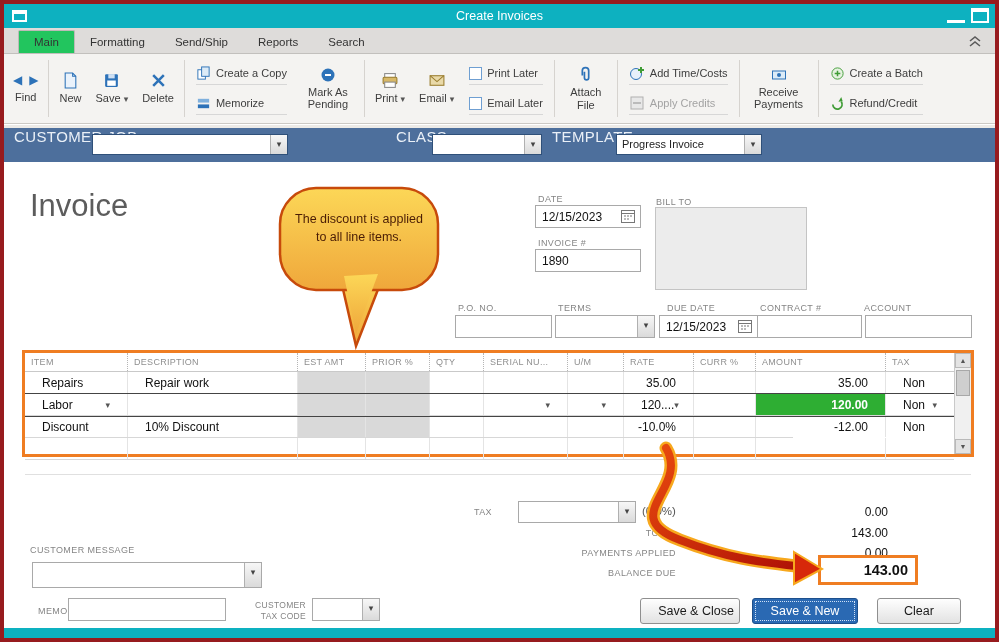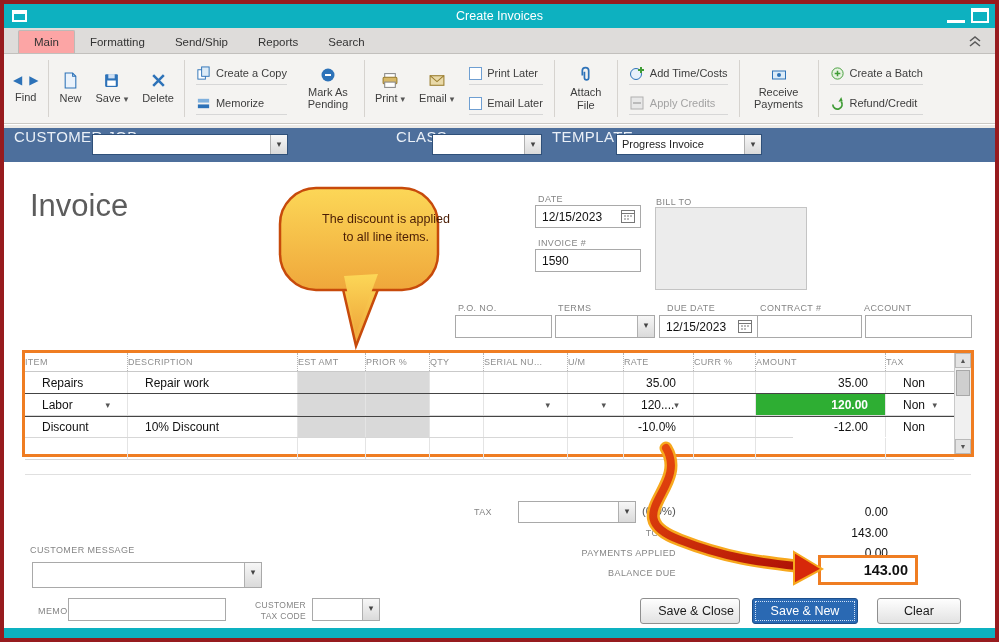--- a/index.html
+++ b/index.html
@@ -12,21 +12,21 @@
   .tb-icon { width:15px; height:12px; border:2px solid #fff; margin-left:8px; background:#0db1c0; border-top-width:4px; }
   .tb-title { position:absolute; left:0; right:0; text-align:center; color:#fff; font-size:12.5px; }
   .tb-btns { position:absolute; right:6px; top:4px; display:flex; gap:6px; }
   .tb-min, .tb-restore { width:18px; height:15px; }
   .tb-min { border-bottom:3px solid #fff; }
   .tb-restore { border:2px solid #fff; border-top-width:4px; }
 
   
   .tabstrip { position:absolute; left:0; top:24px; right:0; height:26px; background:#dedcda; border-bottom:1px solid #c2c0bd; display:flex; align-items:flex-end; padding-left:14px; }
   .tab { font-size:11.5px; color:#333; padding:5px 15px 5px 15px; cursor:default; }
-  .tab.active { background:#fca5a5; border:1px solid #bcbab7; border-bottom:none; border-radius:2px 2px 0 0; }
+  .tab.active { background:#22c55e; border:1px solid #bcbab7; border-bottom:none; border-radius:2px 2px 0 0; }
   .ribbon-toggle { position:absolute; right:12px; top:6px; width:16px; height:14px; }
 
   
   .toolbar { position:absolute; left:0; top:50px; right:0; height:70px; background:#f4f3f1; border-bottom:1px solid #ccc9c5; display:flex; align-items:stretch; padding:0 2px; }
   .sep { width:1px; background:#d6d3cf; margin:6px 3px; }
   .titem { display:flex; flex-direction:column; align-items:center; justify-content:center; gap:3px; font-size:11px; color:#3d3d3d; padding:0 7px; text-align:center; line-height:1.1; }
   .tstack { display:flex; flex-direction:column; justify-content:center; gap:8px; padding:0 8px; font-size:11px; color:#3d3d3d; }
   .tstack .trow { display:flex; align-items:center; gap:5px; }
   .nav-arrows { display:flex; gap:7px; color:#2d72b8; font-size:12px; }
   .caret { font-size:9px; color:#555; }
@@ -49,21 +49,21 @@
   .calbtn { position:absolute; right:2px; top:2px; width:18px; height:17px; }
 
   .invoice-title { position:absolute; left:26px; top:184px; font-size:31px; color:#5c5c5c; }
 
   .billto-box { position:absolute; left:651px; top:203px; width:152px; height:83px; background:#ececec; border:1px solid #c4c4c4; }
 
   
   .grid-box { position:absolute; left:18px; top:346px; width:952px; height:107px; border:3px solid #ef7d22; background:#fff; }
   .cols { display:grid; grid-template-columns:102px 170px 68px 64px 54px 84px 56px 70px 62px 130px 69px; }
   .thead { height:19px; border-bottom:1px solid #c9c9c9; }
-  .th { font-size:9px; letter-spacing:.3px; color:#8f8f8f; line-height:18px; padding-left:0; border-left:1px dotted #b5b5b5; overflow:hidden; white-space:nowrap; }
+  .th { font-size:9px; letter-spacing:.3px; color:#8f8f8f; line-height:18px; padding-left:6px; border-left:1px dotted #b5b5b5; overflow:hidden; white-space:nowrap; }
   .th:first-child { border-left:none; }
   .trow { height:22px; border-bottom:1px solid #d7d7d7; }
   .tc { display:flex; align-items:center; font-size:12px; color:#111; padding:0 17px; border-left:1px solid #e4e4e4; overflow:hidden; white-space:nowrap; }
   .tc:first-child { border-left:none; }
   .tc.num { justify-content:flex-end; }
   .tc.shade { background:#d9d9d9; }
   .tc .caret { margin-left:auto; }
   .trow.selected { box-shadow:0 -1px 0 #444, 0 1px 0 #444; position:relative; z-index:2;text-align:center; }
   .tc.green { background:#2eae33; color:#fff; font-weight:bold; justify-content:flex-end; }
   .vscroll { position:absolute; right:0; top:0; bottom:0; width:17px; background:#f0f0f0; border-left:1px solid #c9c9c9; }
@@ -80,21 +80,21 @@
 
   
   .btn { position:absolute; height:26px; border:1px solid #8f8f8f; border-radius:3px; background:linear-gradient(#fefefe,#e2e2e2); font-size:12.5px; color:#1a1a1a; text-align:center; line-height:24px; }
   .btn.primary { background:#2a69b3; border-color:#1d4f8c; color:#fff; outline:1px dotted #cfe0f5; outline-offset:-4px; }
   .taxcode-lbl { position:absolute; left:240px; top:596px; width:62px; text-align:right; font-size:8.5px; letter-spacing:.3px; color:#858585; line-height:1.35; }
 
   .teal-strip { position:absolute; left:0; right:0; bottom:0; height:10px; background:#0db1c0; }
 
   
   .overlay { position:absolute; left:0; top:0; width:991px; height:634px; pointer-events:none; z-index:40; }
-  .callout-text { position:absolute; left:288px; top:206px; width:134px; text-align:center; font-size:12.5px; color:#4a1d05; line-height:1.45; z-index:41; pointer-events:none;margin-left:27px; }
+  .callout-text { position:absolute; left:288px; top:206px; width:134px; text-align:center; font-size:12.5px; color:#4a1d05; line-height:1.45; z-index:41; pointer-events:none; }
 </style>
 </head>
 <body>
 
 <div class="window">
 
   <div class="titlebar">
     <div class="tb-icon"></div>
     <div class="tb-title">Create Invoices</div>
     <div class="tb-btns">
@@ -308,21 +308,21 @@
   <div class="field" style="left:531px; top:201px; width:106px;">
     <span class="val">12/15/2023</span>
     <span class="calbtn"><svg width="16" height="16" viewBox="0 0 16 16">
           <rect x="1.5" y="2.5" width="13" height="12" fill="#fff" stroke="#777"></rect>
           <path d="M1.5 5.5h13" stroke="#777"></path>
           <path d="M4 8h2M7 8h2M10 8h2M4 11h2M7 11h2" stroke="#777"></path>
         </svg></span>
   </div>
   <span class="lbl" style="left:534px; top:234px;">INVOICE #</span>
   <div class="field" style="left:531px; top:245px; width:106px;">
-    <span class="val">1590</span>
+    <span class="val">1890</span>
   </div>
   <span class="lbl" style="left:652px; top:193px;">BILL TO</span>
   <div class="billto-box"></div>
 
   <span class="lbl" style="left:454px; top:299px;">P.O. NO.</span>
   <span class="lbl" style="left:554px; top:299px;">TERMS</span>
   <span class="lbl" style="left:663px; top:299px;">DUE DATE</span>
   <span class="lbl" style="left:756px; top:299px;">CONTRACT #</span>
   <span class="lbl" style="left:860px; top:299px;">ACCOUNT</span>
 

